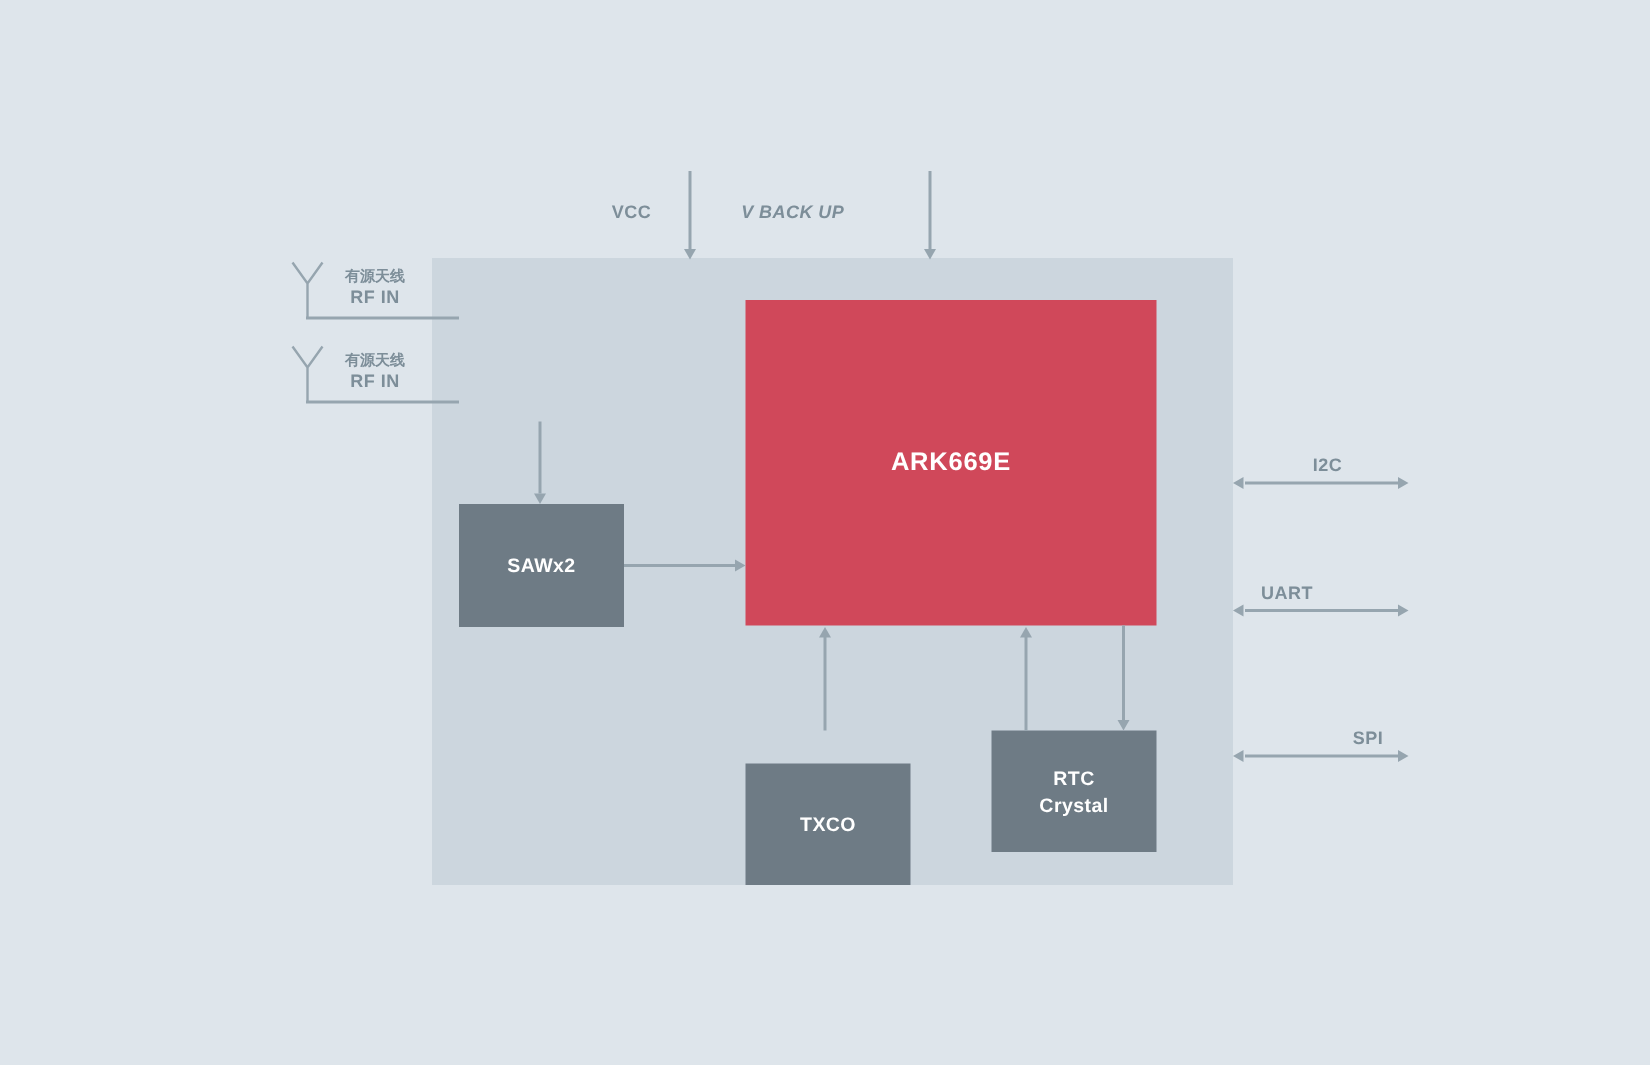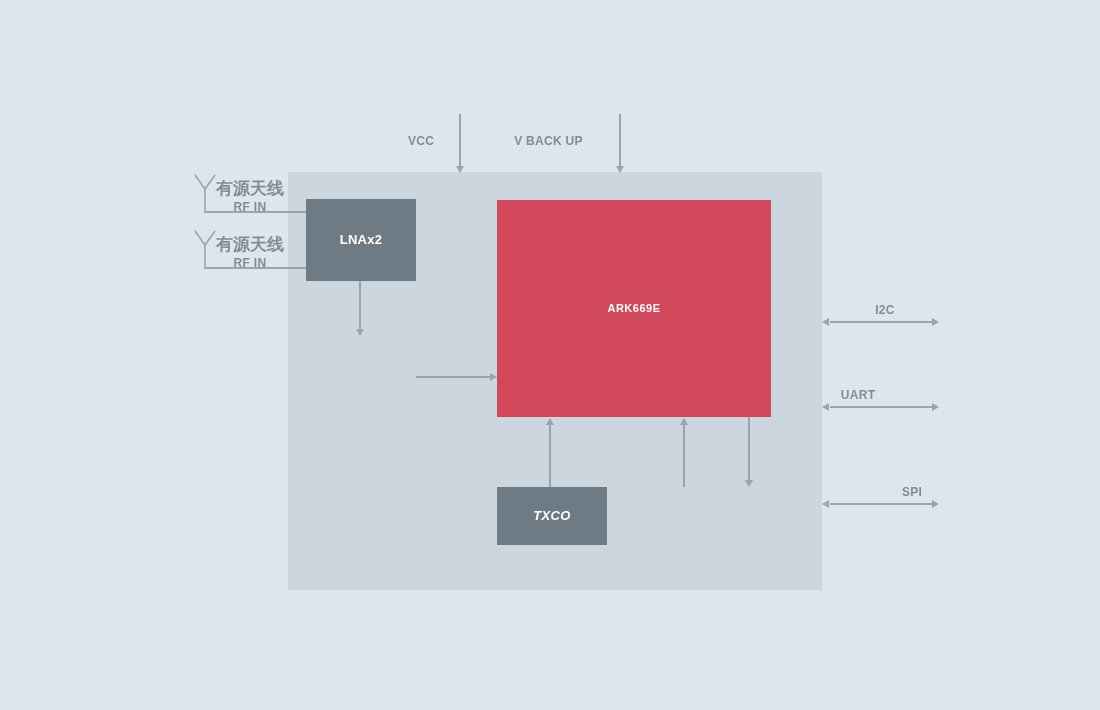--- a/index.html
+++ b/index.html
@@ -15,55 +15,55 @@
   body{font-family:"Liberation Sans","DejaVu Sans",sans-serif;background:var(--page-bg);}
   .canvas{position:relative;width:1100px;height:710px;background:var(--page-bg);overflow:hidden;}
 
   .container{position:absolute;left:288px;top:172px;width:534px;height:418px;background:var(--container-bg);}
 
   .block{position:absolute;background:var(--block-bg);color:var(--block-text);
          display:flex;align-items:center;justify-content:center;flex-direction:column;
          font-weight:bold;font-size:13px;letter-spacing:.3px;text-align:center;line-height:1.35;}
   .block.lna{left:306px;top:199px;width:110px;height:82px;}
   .block.saw{left:306px;top:336px;width:110px;height:82px;}
-  .block.txco{left:497px;top:487px;width:110px;height:58px;font-style:italic;}
+  .block.txco{left:497px;top:509px;width:110px;height:81px;}
   .block.rtc{left:661px;top:487px;width:110px;height:81px;}
-  .block.chip{left:497px;top:200px;width:274px;height:217px;background:var(--chip-bg);font-size:11px;letter-spacing:.5px;}
+  .block.chip{left:497px;top:200px;width:274px;height:217px;background:var(--chip-bg);font-size:17px;letter-spacing:.5px;}
 
   .lbl{position:absolute;color:var(--label-text);font-weight:bold;font-size:12px;letter-spacing:.3px;}
   .lbl.r{text-align:center;}
   .lbl.c{text-align:center;}
 
   .lv{position:absolute;width:2px;background:var(--line);}
   .lh{position:absolute;height:2px;background:var(--line);}
   .lh.thin{height:1.5px;}
 
   .ah{position:absolute;width:0;height:0;}
   .ah.down{border-left:4px solid transparent;border-right:4px solid transparent;border-top:7px solid var(--line);}
   .ah.up{border-left:4px solid transparent;border-right:4px solid transparent;border-bottom:7px solid var(--line);}
   .ah.left{border-top:4px solid transparent;border-bottom:4px solid transparent;border-right:7px solid var(--line);}
   .ah.right{border-top:4px solid transparent;border-bottom:4px solid transparent;border-left:7px solid var(--line);}
 
   .ant-label{position:absolute;width:76px;text-align:center;color:var(--label-text);font-weight:bold;font-size:12px;line-height:1.3;}
-  .ant-label .cn{font-size:17px;display:block;}
+  .ant-label .cn{font-size:10px;display:block;}
   .ant-label .en{display:block;letter-spacing:.3px;}
   .ant-icon{position:absolute;}
 </style>
 </head>
 <body>
 
 <div class="canvas">
 
   <div class="container"></div>
 
   <div class="lbl r" style="left:390px;top:134px;width:62px;">VCC</div>
   <div class="lv" style="left:459px;top:114px;height:52px;"></div>
   <div class="ah down" style="left:456px;top:166px;"></div>
 
-  <div class="lbl r" style="left:492px;top:134px;width:113px;">V BACK UP</div>
+  <div class="lbl r" style="left:472px;top:134px;width:113px;font-style:italic;">V BACK UP</div>
   <div class="lv" style="left:619px;top:114px;height:52px;"></div>
   <div class="ah down" style="left:616px;top:166px;"></div>
 
   <svg class="ant-icon" style="left:192px;top:172px;" width="26" height="42" viewBox="0 0 26 42">
     <path d="M3 3 L13 17 L23 3 M13 17 L13 40" stroke="#96a5af" stroke-width="1.6" fill="none"></path>
   </svg>
   <div class="ant-label" style="left:212px;top:178px;">
     <span class="cn">有源天线</span>
     <span class="en">RF IN</span>
   </div>
@@ -71,28 +71,32 @@
 
   <svg class="ant-icon" style="left:192px;top:228px;" width="26" height="42" viewBox="0 0 26 42">
     <path d="M3 3 L13 17 L23 3 M13 17 L13 40" stroke="#96a5af" stroke-width="1.6" fill="none"></path>
   </svg>
   <div class="ant-label" style="left:212px;top:234px;">
     <span class="cn">有源天线</span>
     <span class="en">RF IN</span>
   </div>
   <div class="lh thin" style="left:204px;top:267px;width:102px;"></div>
 
-  <div class="block lna">
-    <span>LNAx2</span>
+  <div class="block saw">
+    <span>SAWx2</span>
   </div>
   <div class="block chip">
     <span>ARK669E</span>
   </div>
   <div class="block txco">
     <span>TXCO</span>
+  </div>
+  <div class="block rtc">
+    <span>RTC</span>
+    <span>Crystal</span>
   </div>
 
   <div class="lv" style="left:359px;top:281px;height:48px;"></div>
   <div class="ah down" style="left:356px;top:329px;"></div>
 
   <div class="lh" style="left:416px;top:376px;width:74px;"></div>
   <div class="ah right" style="left:490px;top:373px;"></div>
 
   <div class="lv" style="left:549px;top:424px;height:63px;"></div>
   <div class="ah up" style="left:546px;top:418px;"></div>

